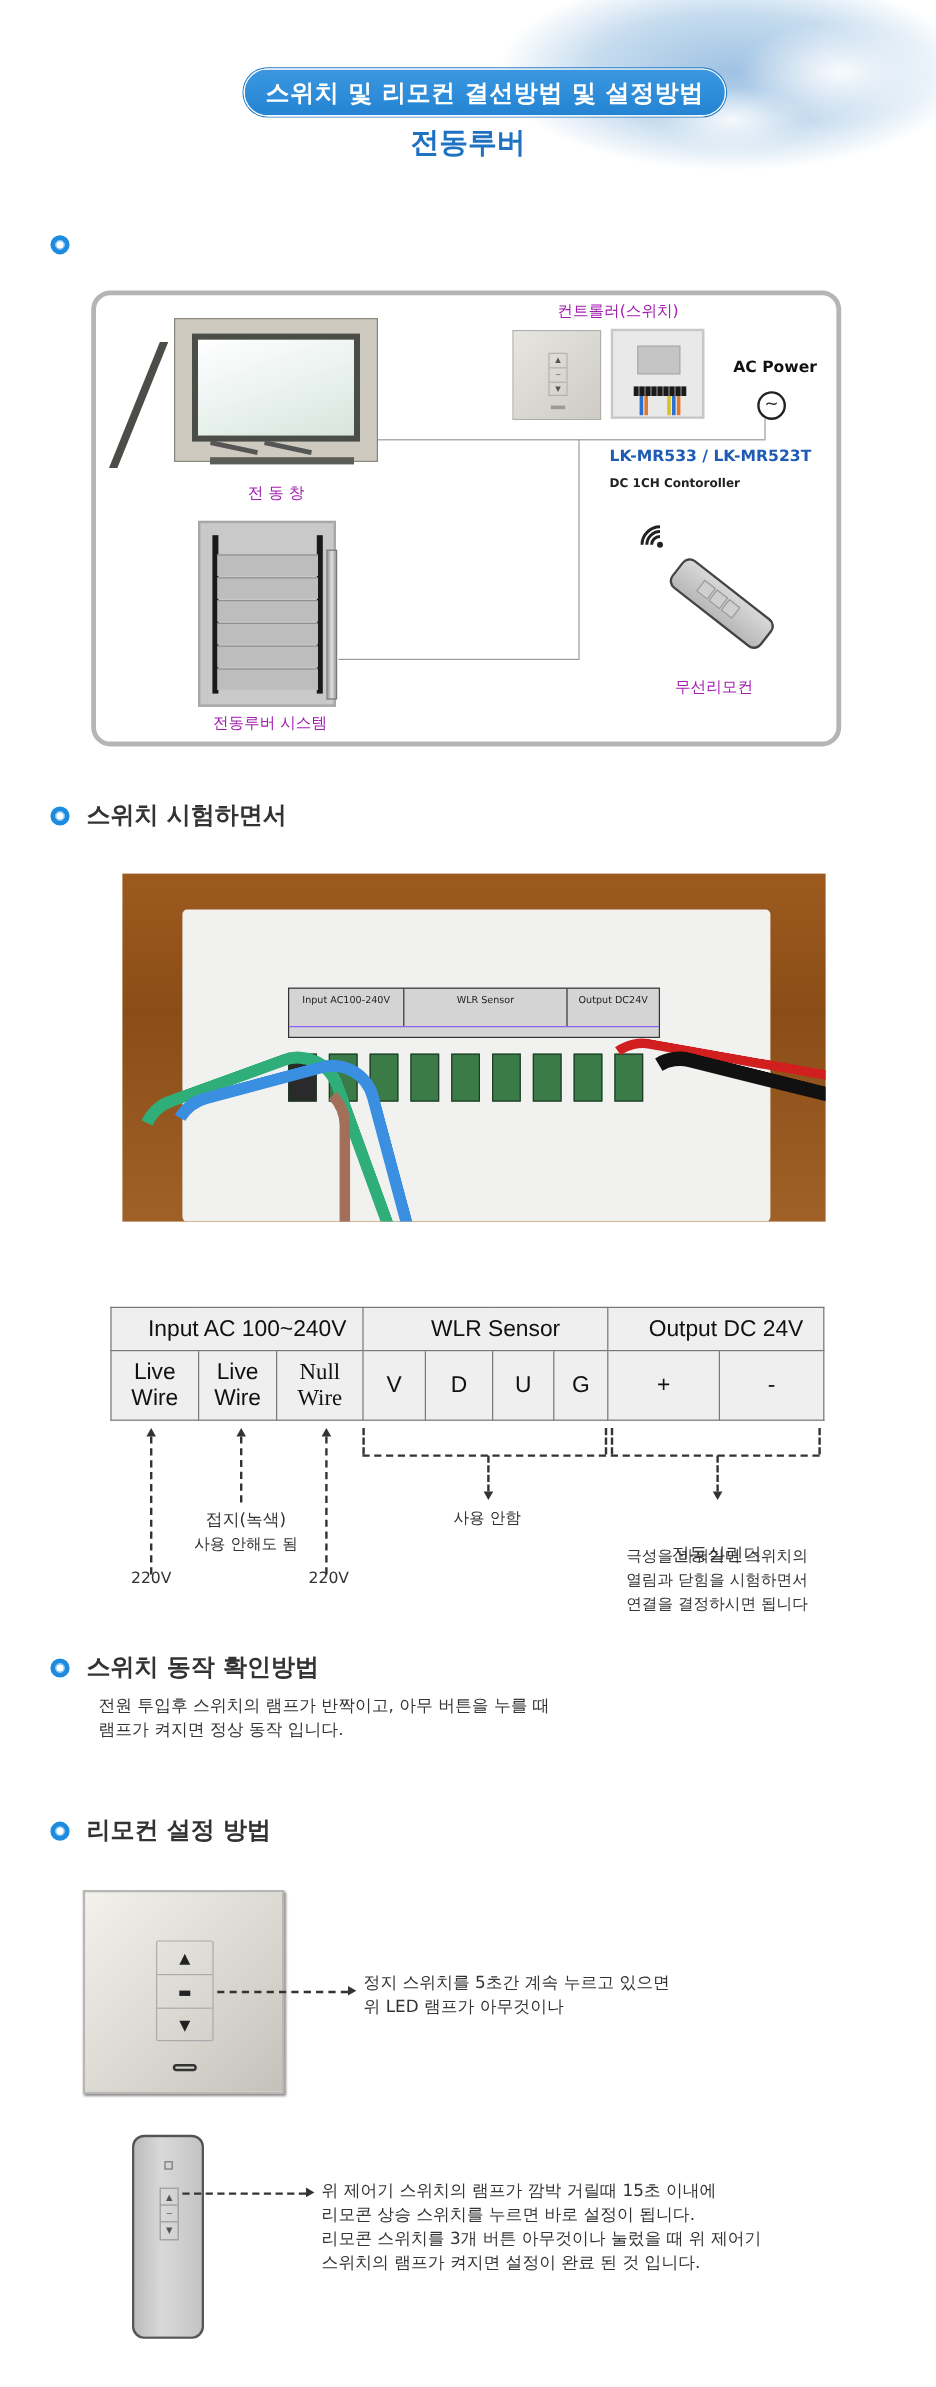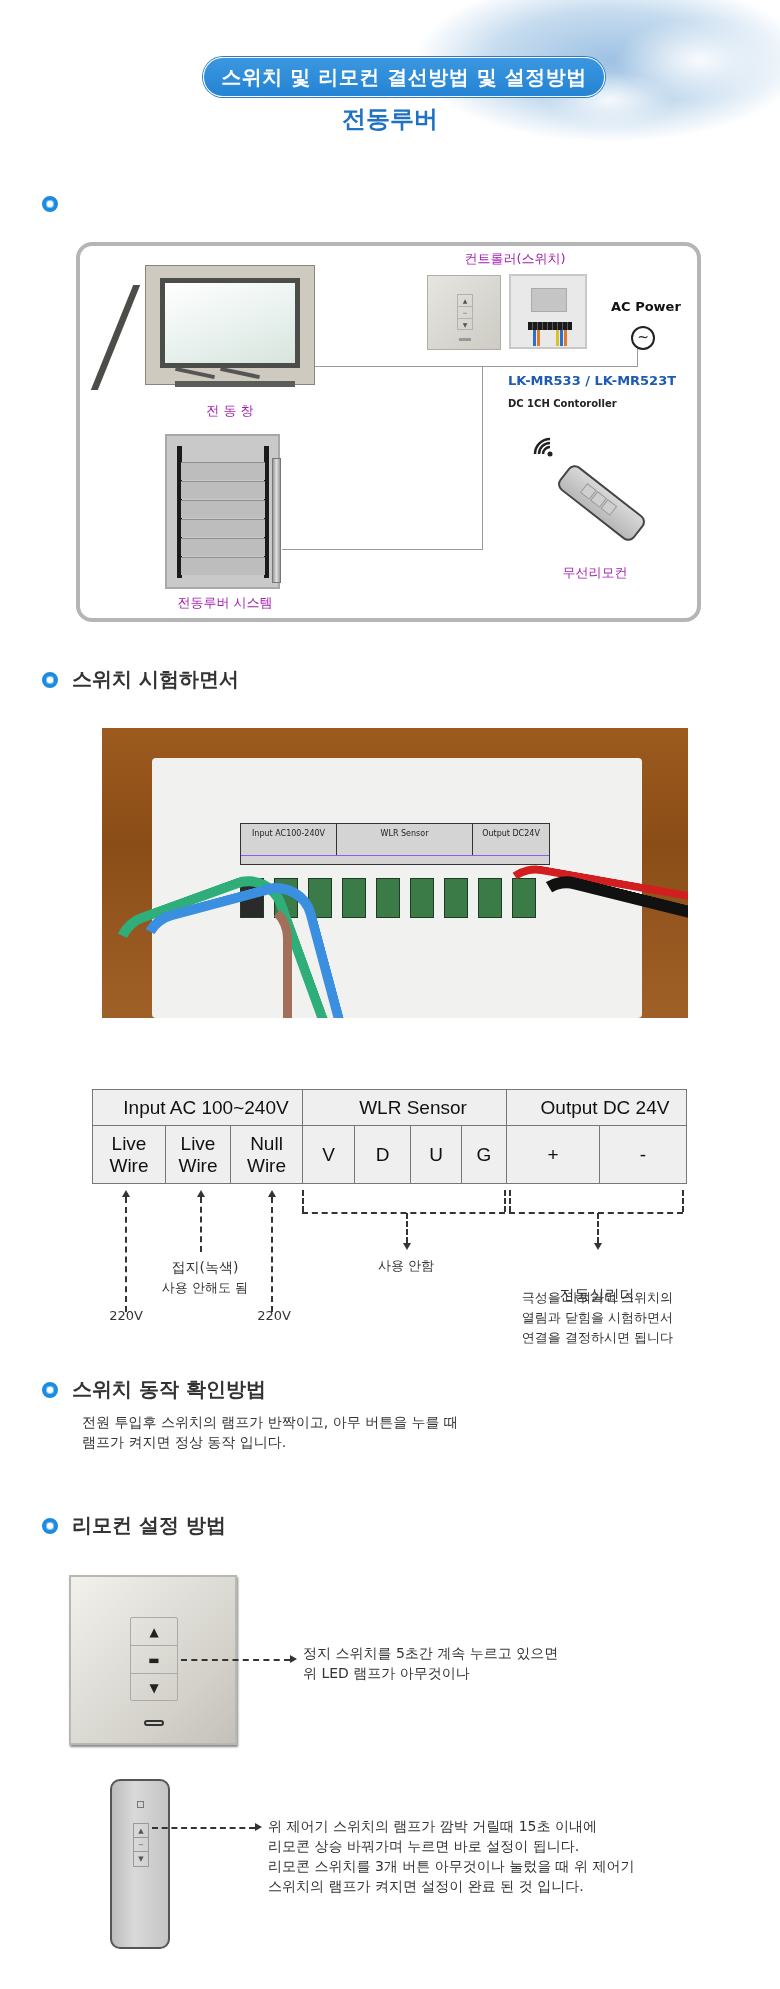--- a/index.html
+++ b/index.html
@@ -274,21 +274,21 @@
 <table class="term-table">
   <tbody>
       <tr class="top">
     <td colspan="3" style="width:208px;">Input AC 100~240V</td>
     <td colspan="4" style="width:203px;">WLR Sensor</td>
     <td colspan="2" style="width:180px;">Output DC 24V</td>
   </tr>
   <tr class="bot">
     <td style="width:73px;"><span>Live</span><br><span>Wire</span></td>
     <td style="width:65px;"><span>Live</span><br><span>Wire</span></td>
-    <td style="width:72px;"><span>Null</span><br><span>Wire</span></td>
+    <td style="width:72px;font-family:Liberation Serif, serif;"><span>Null</span><br><span>Wire</span></td>
     <td style="width:52px;">V</td>
     <td style="width:56px;">D</td>
     <td style="width:51px;">U</td>
     <td style="width:45px;">G</td>
     <td style="width:92px;">+</td>
     <td style="width:86px;">-</td>
   </tr>
 </tbody>
   </table>
 
@@ -350,15 +350,15 @@
   <div class="hr-led"></div>
   <div class="hr-keys">
     <div class="hr-key">▲</div>
     <div class="hr-key">−</div>
     <div class="hr-key" style="border-bottom:none;">▼</div>
   </div>
 </div>
 <div class="dash-h" style="left:152px; top:1827px; width:103px;"></div>
 <div class="arrow-right" style="left:255px; top:1823px;"></div>
 <div class="body-text" style="left:268px; top:1816px;">위 제어기 스위치의 램프가 깜박 거릴때 15초 이내에</div>
-<div class="body-text" style="left:268px; top:1836px;">리모콘 상승 바꿔가며 누르면 바로 설정이 됩니다.</div>
+<div class="body-text" style="left:268px; top:1836px;">리모콘 상승 스위치를 누르면 바로 설정이 됩니다.</div>
 <div class="body-text" style="left:268px; top:1856px;">리모콘 스위치를 3개 버튼 아무것이나 눌렀을 때 위 제어기</div>
 <div class="body-text" style="left:268px; top:1876px;">스위치의 램프가 켜지면 설정이 완료 된 것 입니다.</div>
 
 </body></html>

